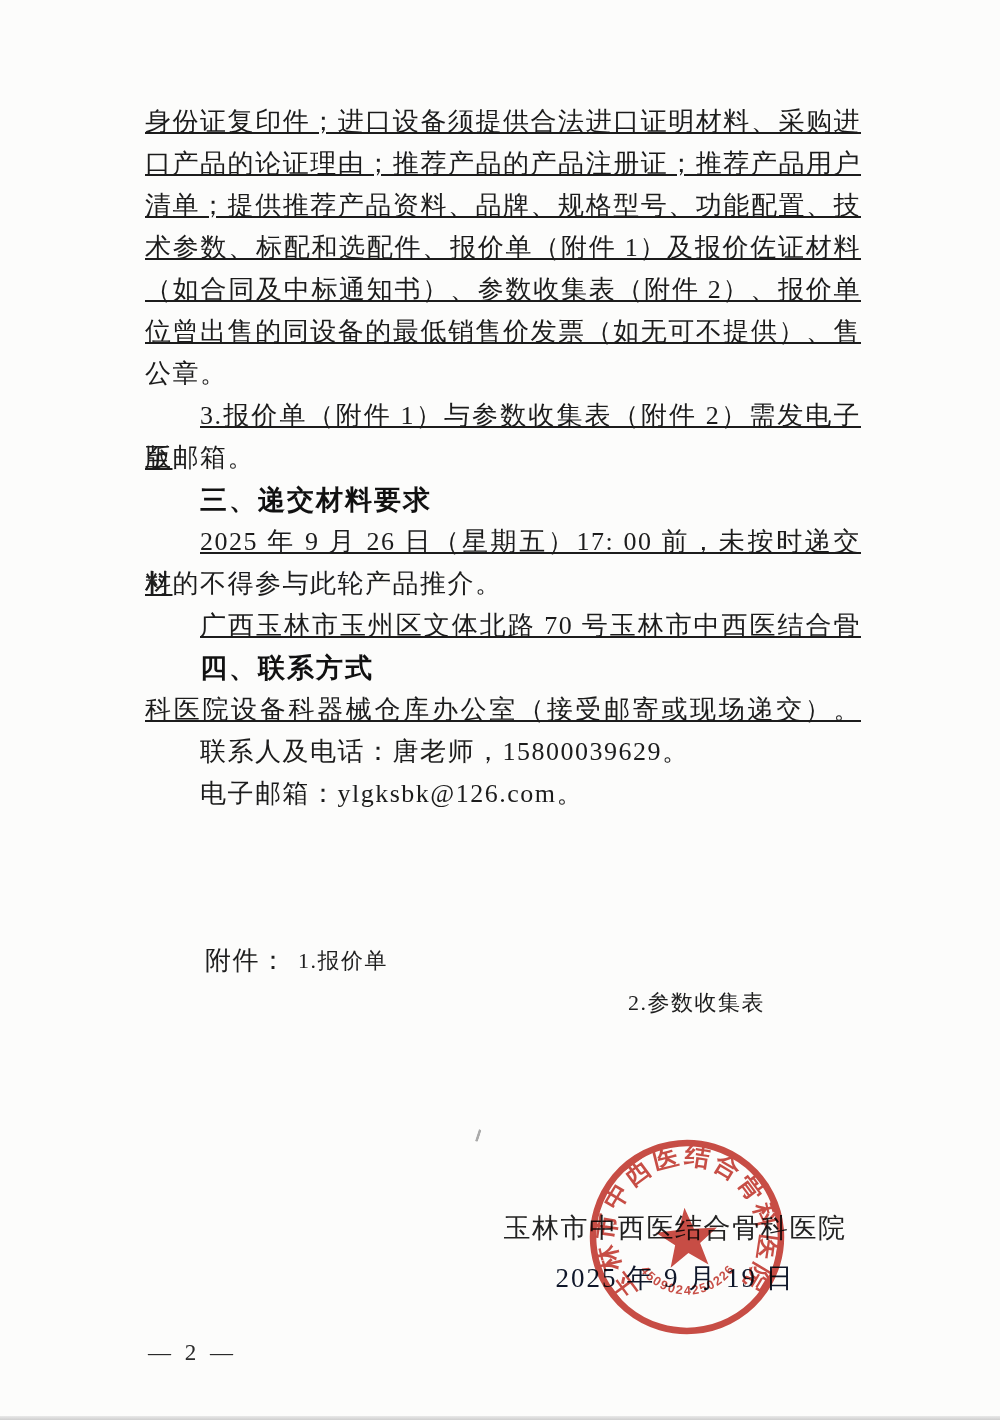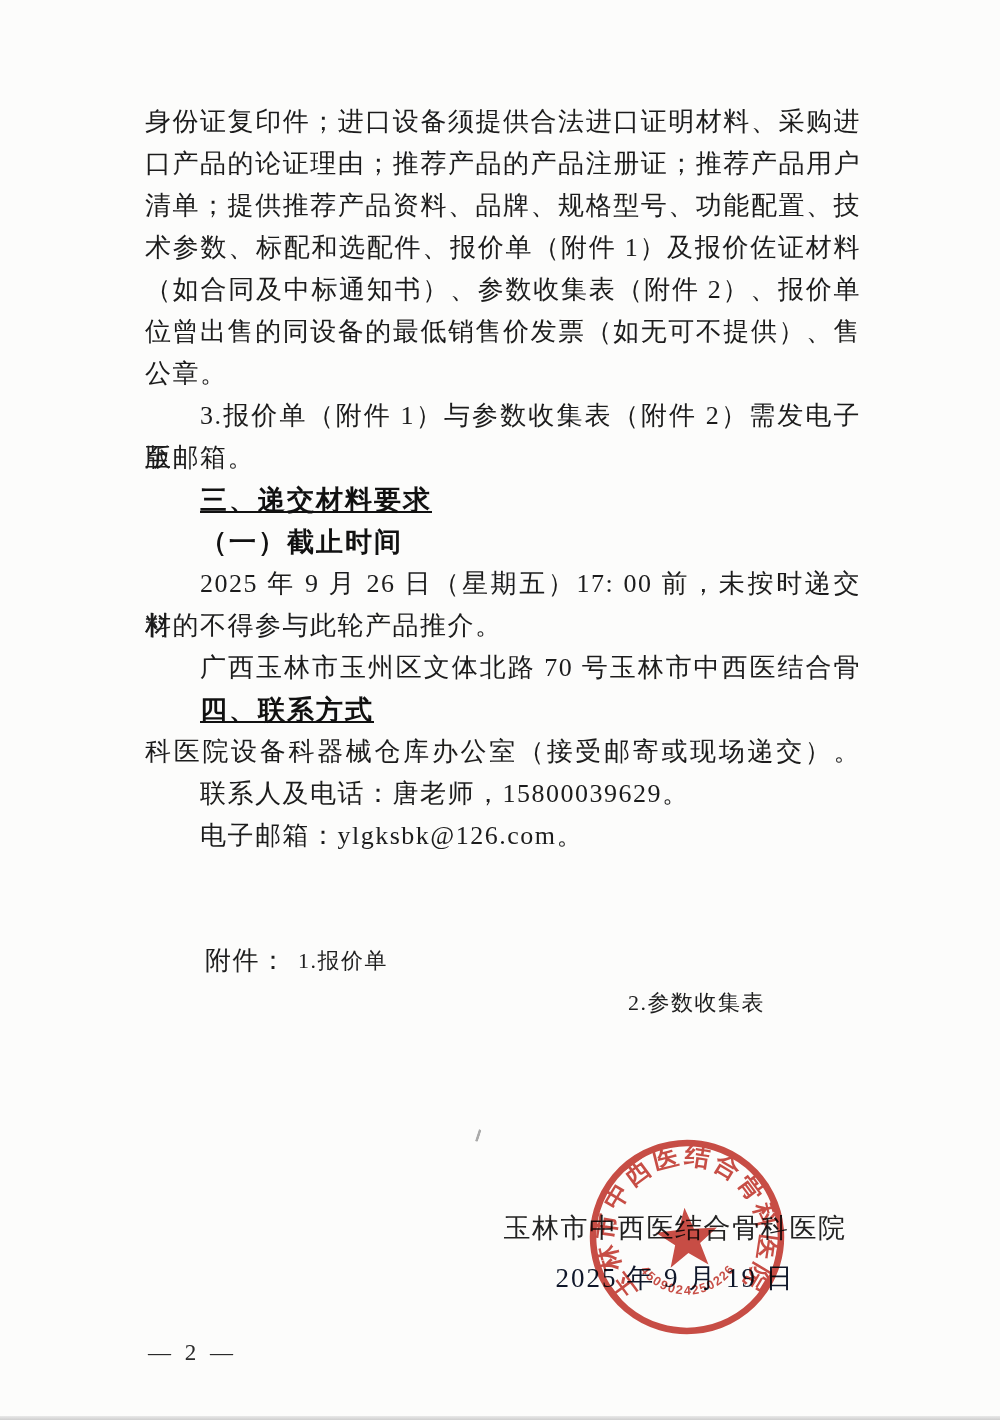--- a/index.html
+++ b/index.html
@@ -19,25 +19,26 @@
   }
   .ln{
     font-size:26px;line-height:42px;height:42px;
     letter-spacing:1.5px;white-space:nowrap;
     color:#1c1c1c;
   }
   .jl{ 
     white-space:normal;
     text-align:justify;text-align-last:justify;
     text-justify:inter-character;
+    text-decoration:underline;
   }
   .ind{ text-indent:55px; }
   .h1{ 
     font-family:"Liberation Sans","DejaVu Sans",sans-serif;
-    font-weight:700;font-size:27px;letter-spacing:2px;color:#111;text-decoration:underline;
+    font-weight:700;font-size:27px;letter-spacing:2px;color:#111;
   }
   .h2{ 
     font-weight:700;font-size:27px;letter-spacing:2px;color:#111;
   }
   
   .attachments{
     position:absolute;left:205px;top:940px;width:560px;
   }
   .att-row{display:flex;}
   .att-label{
@@ -81,21 +82,20 @@
   <div class="ln jl">身份证复印件；进口设备须提供合法进口证明材料、采购进</div>
   <div class="ln jl">口产品的论证理由；推荐产品的产品注册证；推荐产品用户</div>
   <div class="ln jl">清单；提供推荐产品资料、品牌、规格型号、功能配置、技</div>
   <div class="ln jl">术参数、标配和选配件、报价单（附件 1）及报价佐证材料</div>
   <div class="ln jl">（如合同及中标通知书）、参数收集表（附件 2）、报价单</div>
   <div class="ln jl">位曾出售的同设备的最低销售价发票（如无可不提供）、售</div>
   <div class="ln">公章。</div>
   <div class="ln ind jl">3.报价单（附件 1）与参数收集表（附件 2）需发电子版</div>
   <div class="ln">至邮箱。</div>
   <div class="ln ind h1">三、递交材料要求</div>
-  <div class="ln ind h2">（一）截止时间</div>
   <div class="ln ind jl">2025 年 9 月 26 日（星期五）17: 00 前，未按时递交材</div>
   <div class="ln">料的不得参与此轮产品推介。</div>
   <div class="ln ind jl">广西玉林市玉州区文体北路 70 号玉林市中西医结合骨</div>
   <div class="ln ind h1">四、联系方式</div>
   <div class="ln jl">科医院设备科器械仓库办公室（接受邮寄或现场递交）。</div>
   <div class="ln ind">联系人及电话：唐老师，15800039629。</div>
   <div class="ln ind">电子邮箱：ylgksbk@126.com。</div>
 </div>
 
 <div class="attachments">

